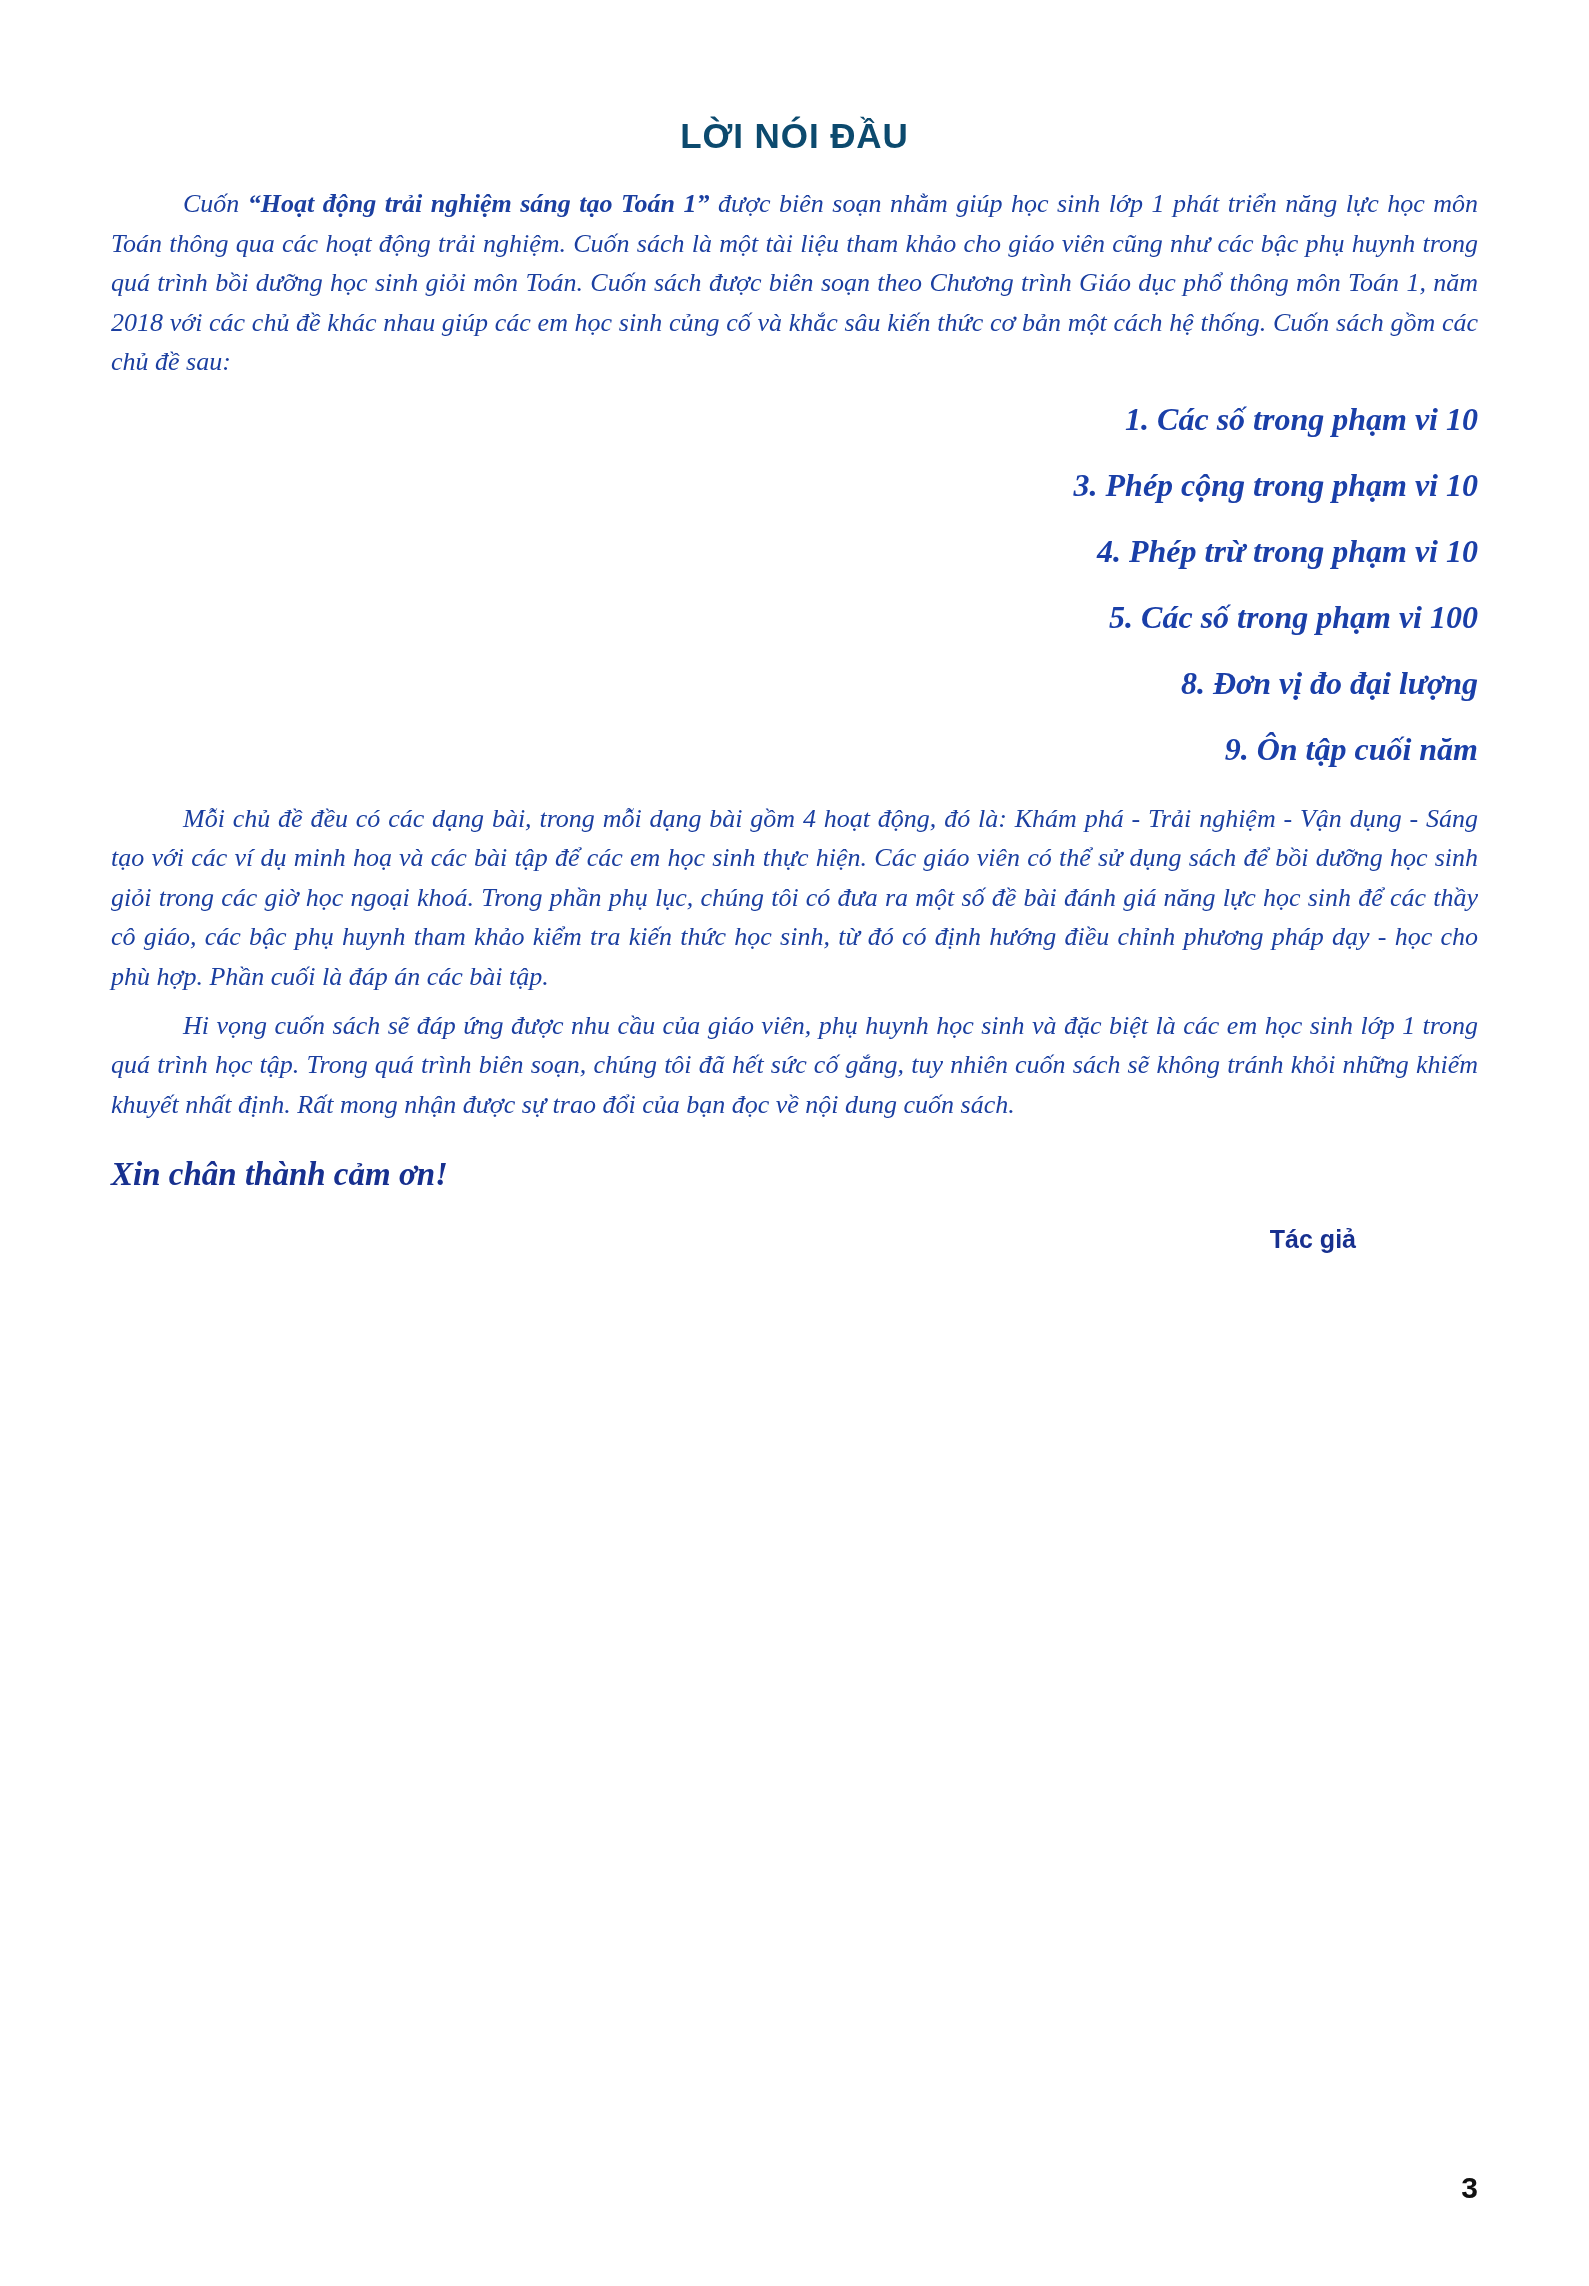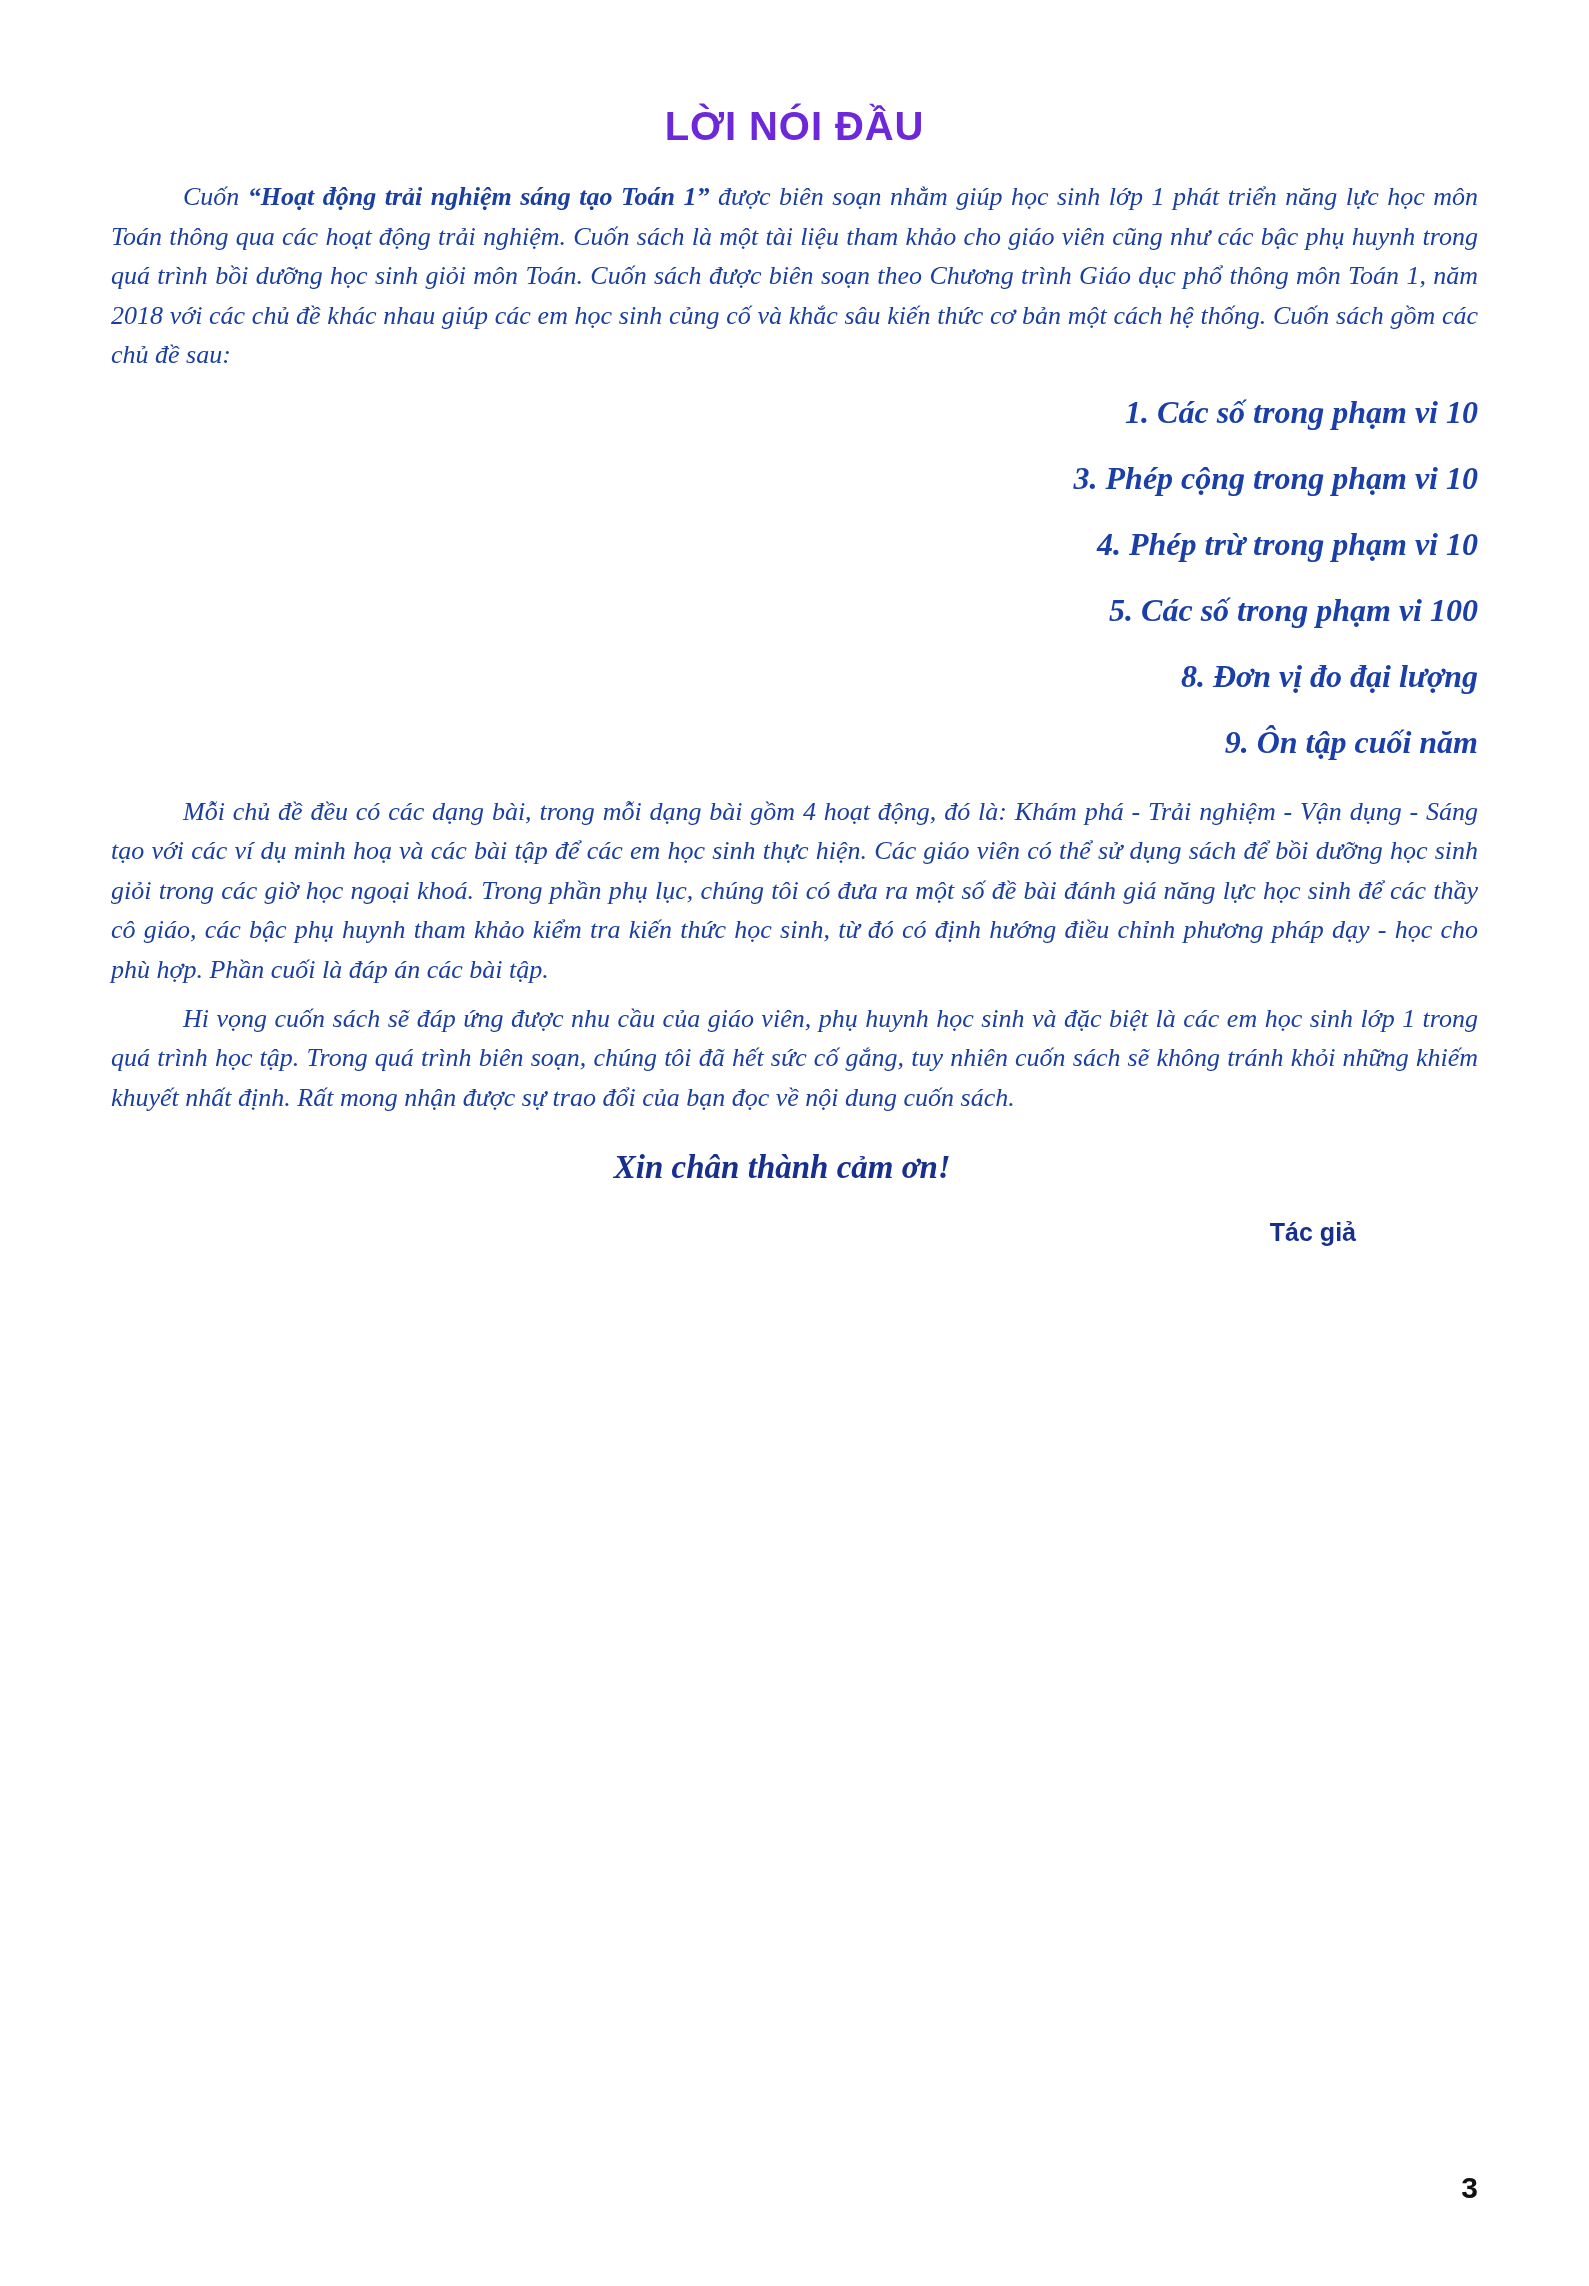--- a/index.html
+++ b/index.html
@@ -26,24 +26,24 @@
   .content {
     position: absolute;
     left: 111px;
     top: 104px;
     width: 1367px;
   }
   .title {
     text-align: center;
     font-family: "Liberation Sans", sans-serif;
     font-weight: bold;
-    font-size: 40px;
+    font-size: 35px;
     letter-spacing: 0.9px;
-    color: #6d28d9;
-    margin: 0 0 28px 0;
+    color: #0c4a6e;
+    margin: 12px 0 28px 0;
   }
   p.para {
     font-style: italic;
     font-size: 26px;
     line-height: 1.52;
     text-align: justify;
     margin: 0 0 9.4px 0;
     text-indent: 72px;
     color: #1b3fa0;
   }
@@ -61,21 +61,21 @@
     font-weight: bold;
     font-style: italic;
     font-size: 32px;
     line-height: 1.0;
     padding: 0 0 0 141px;
     margin: 0 0 34px 0;
     color: #1a3fa8;
     text-align: right;
   }
   .closing {
-    text-align: center;
+    text-align: left;
     font-weight: bold;
     font-style: italic;
     font-size: 33px;
     margin: 32px 0 0 0;
     padding-right: 24.5px;
     color: #17308f;
   }
   .author {
     text-align: right;
     font-family: "Liberation Sans", sans-serif;

